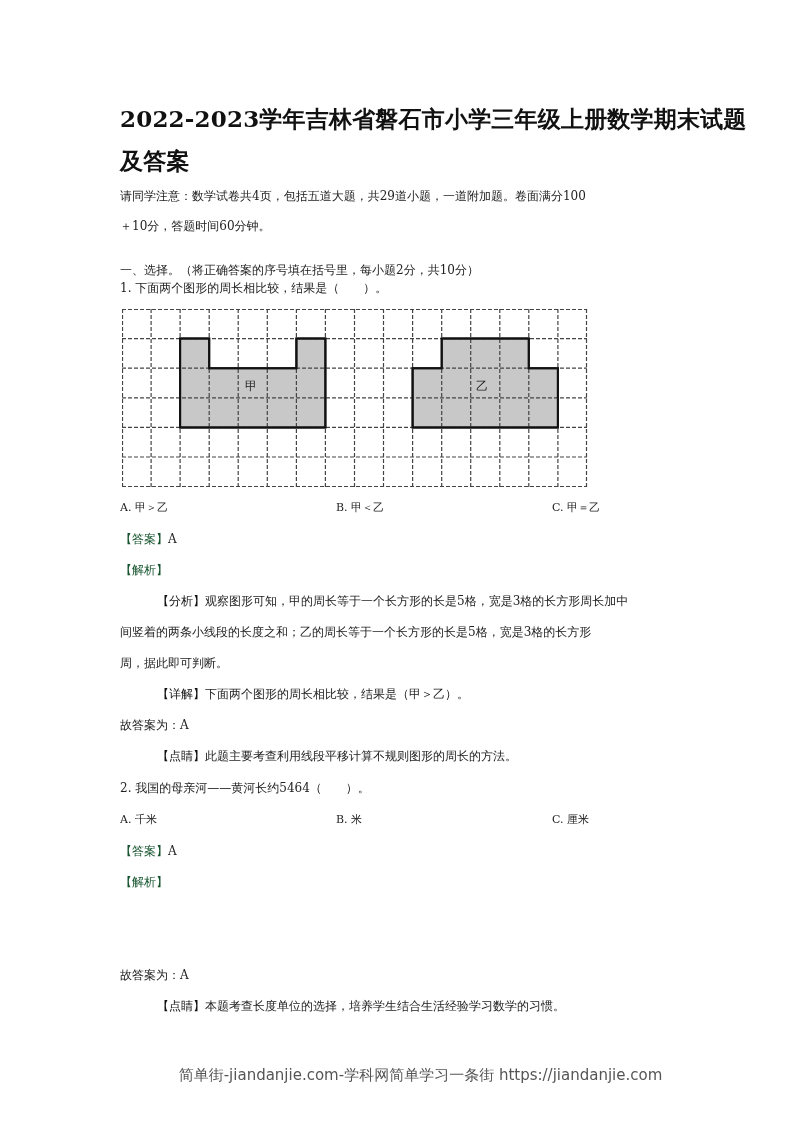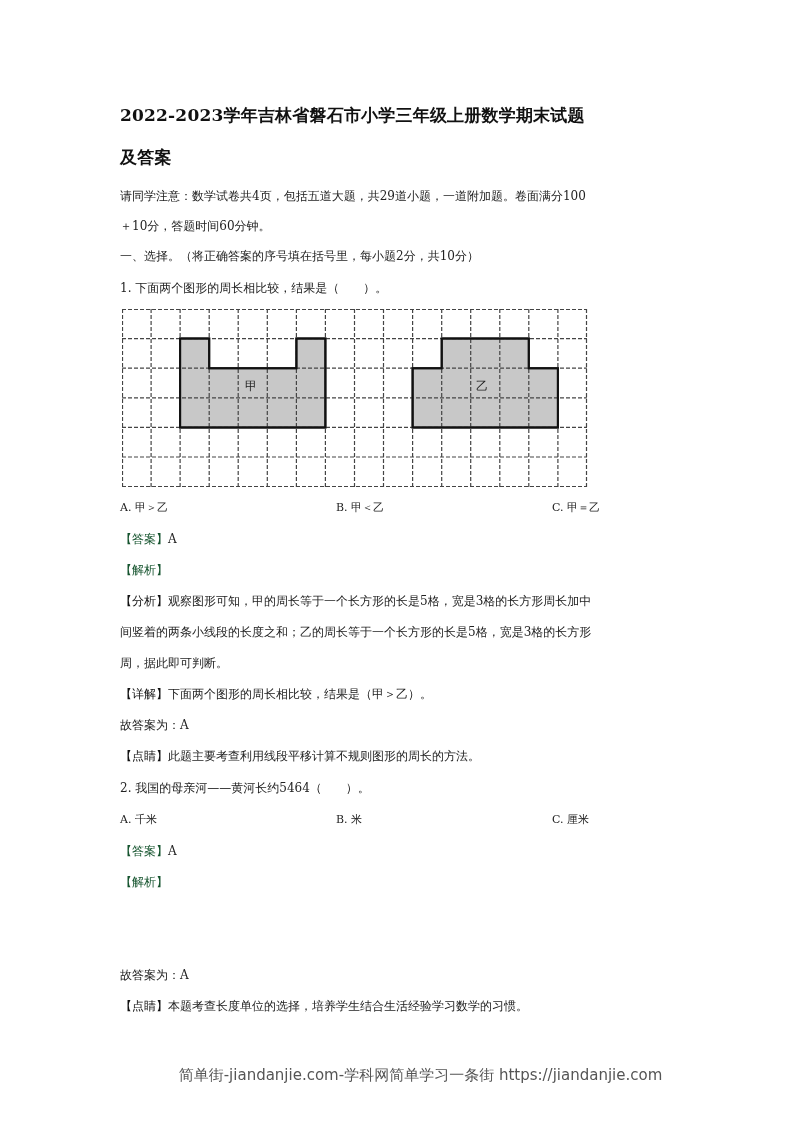--- a/index.html
+++ b/index.html
@@ -1,39 +1,39 @@
 <!DOCTYPE html>
 <html><head>
 <meta charset="utf-8">
 <style>
   html, body { margin: 0; padding: 0; background: #ffffff; }
   body { width: 793px; height: 1122px; position: relative; overflow: hidden;
          font-family: "DejaVu Serif", "Liberation Serif", serif; color: #222; }
   .page { position: absolute; left: 0; top: 0; width: 793px; height: 1122px; }
-  .title { position: absolute; left: 120px; width: 580px; font-size: 17px; font-weight: bold;
+  .title { position: absolute; left: 120px; width: 580px; font-size: 23px; font-weight: bold;
            letter-spacing: 0.2px; color: #111; white-space: nowrap; }
   .line { position: absolute; left: 120px; font-size: 12px; white-space: nowrap; color: #222; }
   .opt { position: absolute; font-size: 11px; white-space: nowrap; color: #222; }
   .tag-blue { color: #14532d; }
-  .tag-black { color: #111; }
+  .tag-black { color: #111; margin-left: 37px; }
   .figure { position: absolute; left: 122px; top: 309px; }
   .footer { position: absolute; left: 0; width: 793px; top: 1066px; text-align: center;
             font-family: "DejaVu Sans", "Liberation Sans", sans-serif; font-size: 15px; color: #555; padding-left: 24px; }
 </style>
 </head>
 <body>
 
 <div class="page">
 
   <div class="title" style="top:104px;">2022-2023学年吉林省磐石市小学三年级上册数学期末试题</div>
   <div class="title" style="top:146px;">及答案</div>
 
   <div class="line" style="top:188px;">请同学注意：数学试卷共4页，包括五道大题，共29道小题，一道附加题。卷面满分100</div>
   <div class="line" style="top:218px;">＋10分，答题时间60分钟。</div>
-  <div class="line" style="top:248px;">一、选择。（将正确答案的序号填在括号里，每小题2分，共10分）</div>
+  <div class="line" style="top:262px;">一、选择。（将正确答案的序号填在括号里，每小题2分，共10分）</div>
 
   <div class="line" style="top:280px;">1. 下面两个图形的周长相比较，结果是（　　）。</div>
 
   <div class="figure">
     <svg width="468" height="180" viewBox="0 0 468 180" xmlns="http://www.w3.org/2000/svg">
 
       <g>
         <path d="M58.1,29.6 L87.2,29.6 L87.2,59.2 L174.4,59.2 L174.4,29.6 L203.4,29.6 L203.4,118.4 L58.1,118.4 Z" fill="#c8c8c8" stroke="#111" stroke-width="2"></path>
       </g>
       <g>

